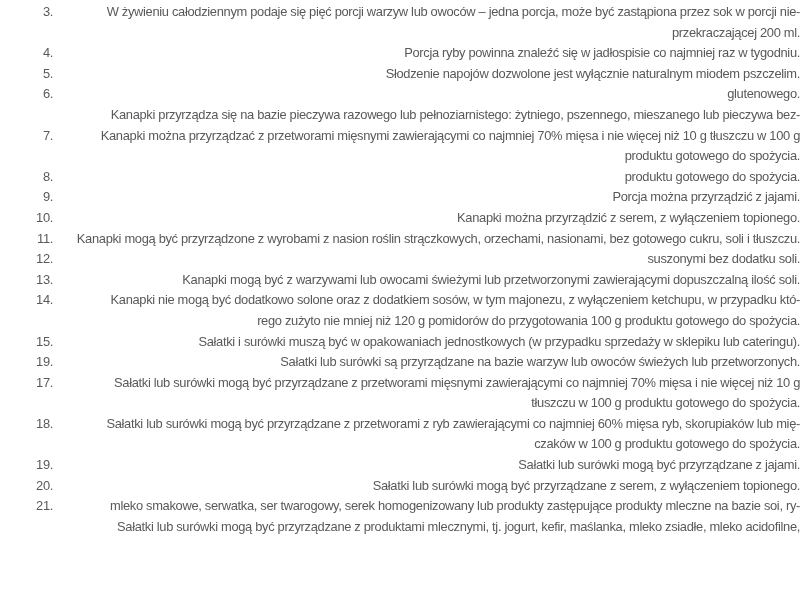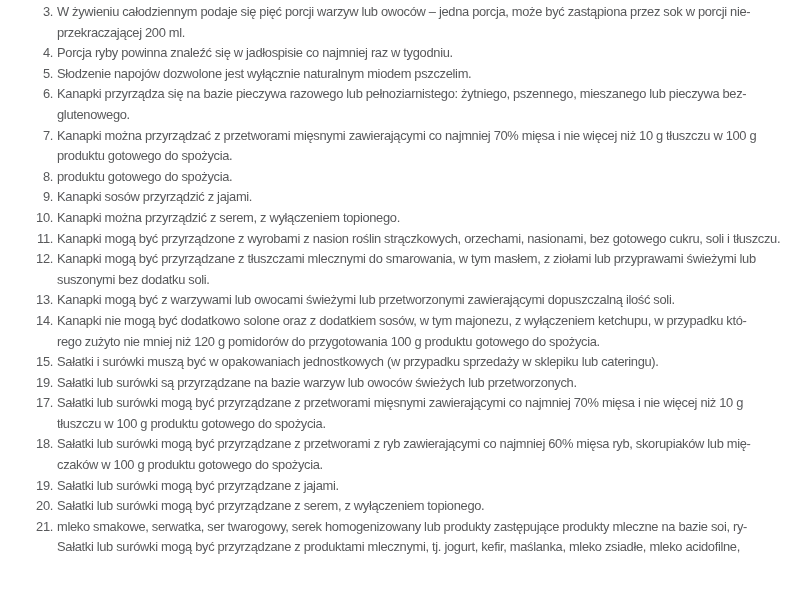--- a/index.html
+++ b/index.html
@@ -31,20 +31,21 @@
     text-align: right;
     margin-right: 4px;
     white-space: pre;
   }
   .lines {
     flex: 1 1 auto;
     min-width: 0;
   }
   .line {
     white-space: pre;
+    text-align: right;
   }
 </style>
 </head>
 <body>
 
 <div class="page" style="color: rgb(88, 89, 91); background: rgb(255, 255, 255);">
   <div id="numbered-list">
   <div class="item">
     <div class="num">3.</div>
     <div class="lines">
@@ -63,22 +64,22 @@
   <div class="item">
     <div class="num">5.</div>
     <div class="lines">
           <div class="line">Słodzenie napojów dozwolone jest wyłącznie naturalnym miodem pszczelim.</div>
         </div>
   </div>
 
   <div class="item">
     <div class="num">6.</div>
     <div class="lines">
+          <div class="line">glutenowego.</div>
           <div class="line">Kanapki przyrządza się na bazie pieczywa razowego lub pełnoziarnistego: żytniego, pszennego, mieszanego lub pieczywa bez-</div>
-          <div class="line">glutenowego.</div>
         </div>
   </div>
 
   <div class="item">
     <div class="num">7.</div>
     <div class="lines">
           <div class="line">Kanapki można przyrządzać z przetworami mięsnymi zawierającymi co najmniej 70% mięsa i nie więcej niż 10 g tłuszczu w 100 g</div>
           <div class="line">produktu gotowego do spożycia.</div>
         </div>
   </div>
@@ -86,42 +87,41 @@
   <div class="item">
     <div class="num">8.</div>
     <div class="lines">
           <div class="line">produktu gotowego do spożycia.</div>
         </div>
   </div>
 
   <div class="item">
     <div class="num">9.</div>
     <div class="lines">
-          <div class="line">Kanapki sosów przyrządzić z jajami.</div>
+          <div class="line">Porcja można przyrządzić z jajami.</div>
         </div>
   </div>
 
   <div class="item">
     <div class="num">10.</div>
     <div class="lines">
           <div class="line">Kanapki można przyrządzić z serem, z wyłączeniem topionego.</div>
         </div>
   </div>
 
   <div class="item">
     <div class="num">11.</div>
     <div class="lines">
           <div class="line">Kanapki mogą być przyrządzone z wyrobami z nasion roślin strączkowych, orzechami, nasionami, bez gotowego cukru, soli i tłuszczu.</div>
         </div>
   </div>
 
   <div class="item">
     <div class="num">12.</div>
     <div class="lines">
-          <div class="line">Kanapki mogą być przyrządzane z tłuszczami mlecznymi do smarowania, w tym masłem, z ziołami lub przyprawami świeżymi lub</div>
           <div class="line">suszonymi bez dodatku soli.</div>
         </div>
   </div>
 
   <div class="item">
     <div class="num">13.</div>
     <div class="lines">
           <div class="line">Kanapki mogą być z warzywami lub owocami świeżymi lub przetworzonymi zawierającymi dopuszczalną ilość soli.</div>
         </div>
   </div>

